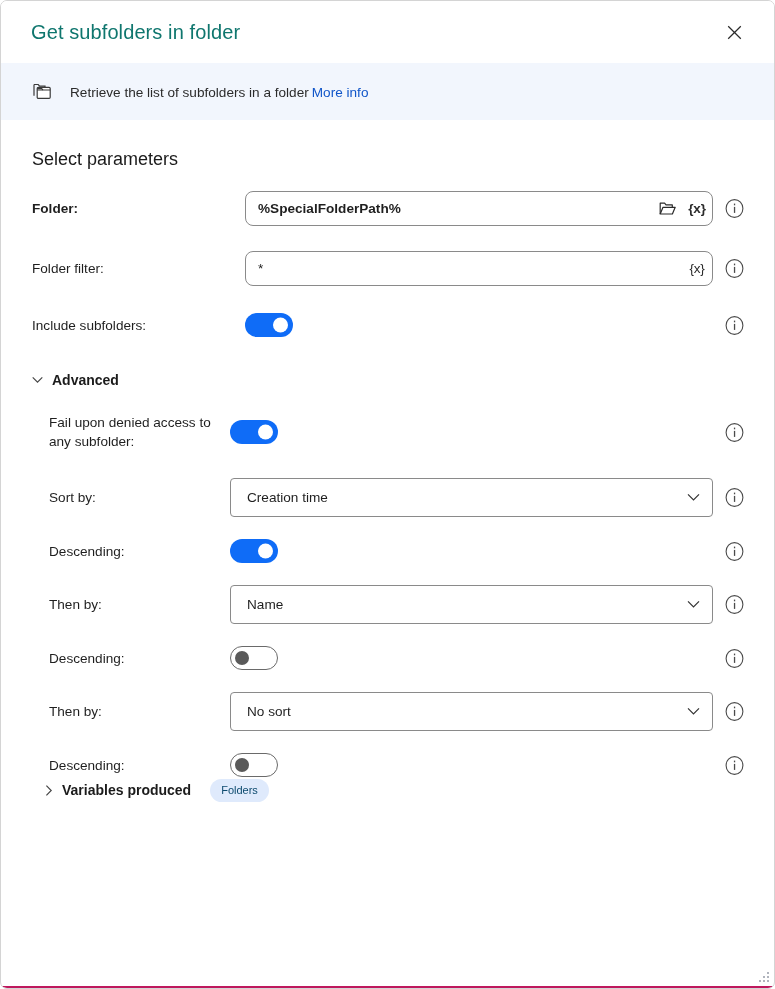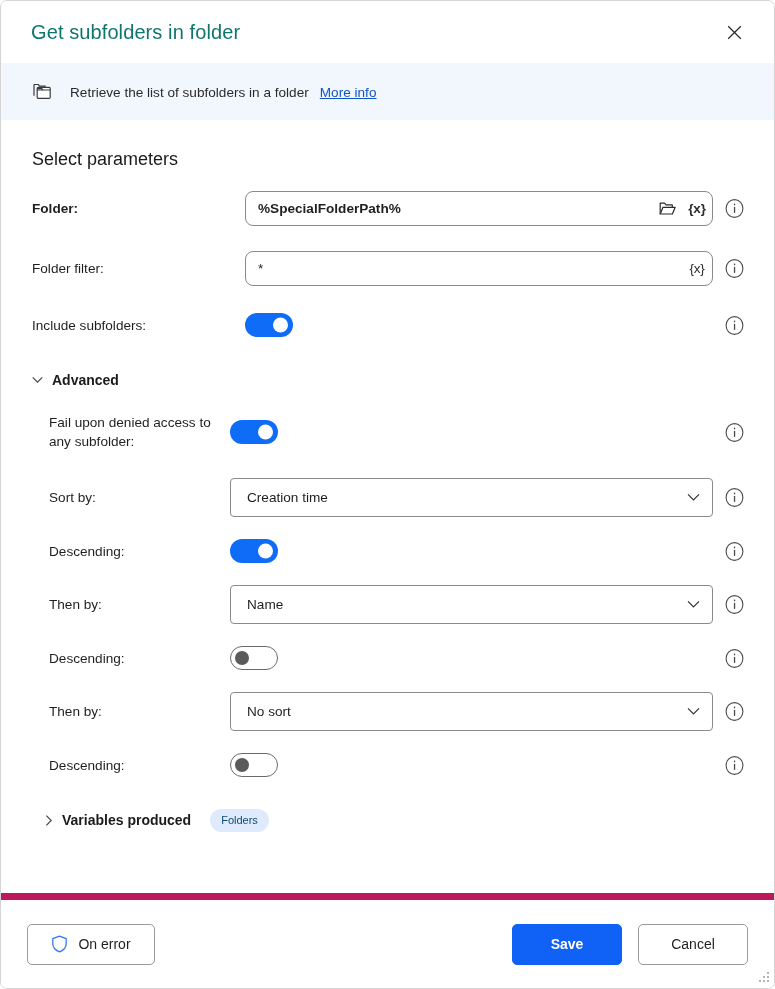--- a/index.html
+++ b/index.html
@@ -57,32 +57,31 @@
     gap: 17px;
   }
   .banner-icon { width: 22px; height: 22px; display:flex; align-items:center; justify-content:center; }
   .banner-text {
     font-size: 13.6px;
     color: #2b2b2b;
   }
   .banner-link {
     font-size: 13.6px;
     color: #1156c9;
-    text-decoration: underline;
-    cursor: pointer;
-    margin-left: 11px;
+    cursor: pointer;
+    margin-left: 3px;
   }
 
   
   .body {
     flex: 1 1 auto;
     position: relative;
     padding: 0 0 0 0;
     overflow: hidden;
-    border-bottom: 7px solid #be185d;
+    border-bottom: 2px solid #be185d;
   }
 
   .section-title {
     font-size: 18px;
     color: #1b1b1b;
     padding: 29px 0 0 31px;
   }
 
   .row {
     position: relative;
@@ -439,44 +438,30 @@
         </div>
       <span class="info-ico">
         <svg width="19" height="19" viewBox="0 0 19 19">
           <ellipse cx="9.5" cy="9.5" rx="8.4" ry="8.9" fill="none" stroke="#4a4a4a" stroke-width="1.1"></ellipse>
           <rect x="8.9" y="7.9" width="1.3" height="6.0" fill="#4a4a4a"></rect>
           <rect x="8.9" y="4.6" width="1.3" height="1.7" fill="#4a4a4a"></rect>
         </svg>
       </span>
     </div>
 
-    <div class="expander" style="margin-top:30px;height:26px;padding-left:44px;">
+    <div class="expander" style="height:26px;padding-left:44px;">
       <svg width="8" height="11" viewBox="0 0 8 11">
         <path d="M1.4 0.7 L6.2 5.5 L1.4 10.3" fill="none" stroke="#444" stroke-width="1.15"></path>
       </svg>
       <span class="expander-label">Variables produced</span>
       <span class="badge">Folders</span>
     </div>
 
   </div>
 
-  <div class="footer">
-    <div class="btn btn-onerror">
-      <svg width="17" height="18" viewBox="0 0 17 18">
-        <path d="M8.5 1.2 L15.2 3.6 V8.6 C15.2 12.6 12.2 15.6 8.5 16.8 C4.8 15.6 1.8 12.6 1.8 8.6 V3.6 Z" fill="none" stroke="#2f77e8" stroke-width="1.25" stroke-linejoin="round"></path>
-      </svg>
-      <span>On error</span>
-    </div>
-    <div class="btn btn-save">
-      <span>Save</span>
-    </div>
-    <div class="btn btn-cancel">
-      <span>Cancel</span>
-    </div>
-  </div>
 
   <svg class="grip" viewBox="0 0 13 13">
     <g fill="#b0b4bd">
       <rect x="10" y="1" width="2" height="2"></rect>
       <rect x="10" y="5" width="2" height="2"></rect>
         <rect x="6" y="5" width="2" height="2"></rect>
       <rect x="10" y="9" width="2" height="2"></rect>
         <rect x="6" y="9" width="2" height="2"></rect>
         <rect x="2" y="9" width="2" height="2"></rect>
     </g>

